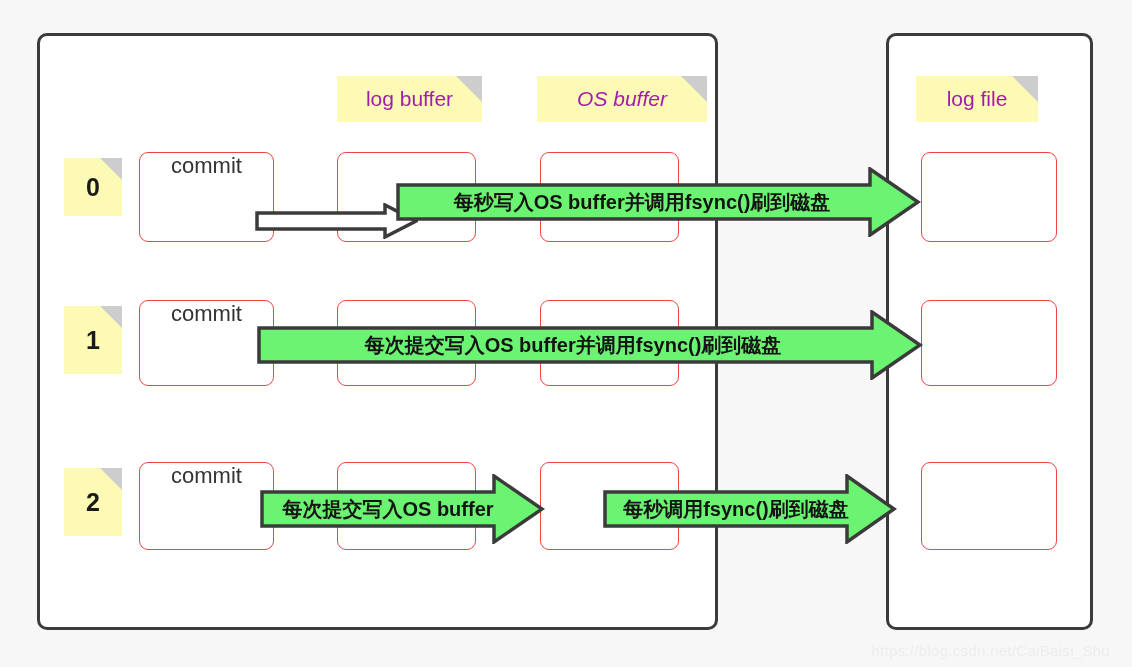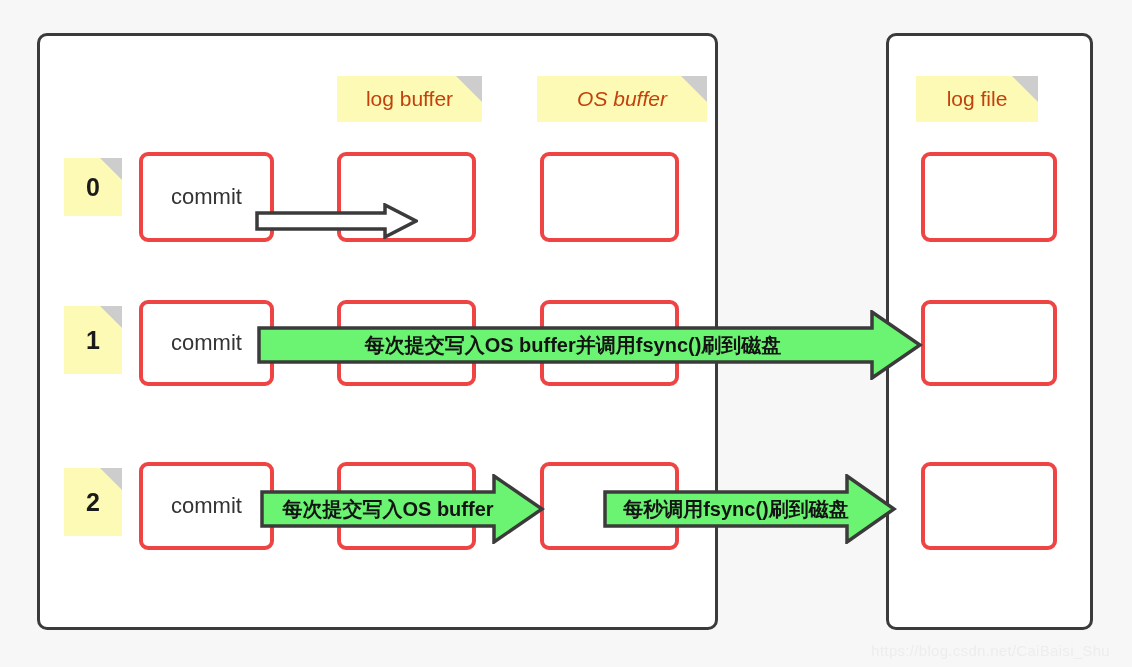--- a/index.html
+++ b/index.html
@@ -49,46 +49,46 @@
     border-left: 26px solid transparent;
   }
   .note.small .fold {
     border-top-width: 22px;
     border-left-width: 22px;
   }
   .note-text {
     position: relative;
     z-index: 2;
     font-size: 21px;
-    color: #c2410c;
+    color: #a21caf;
     white-space: nowrap;
   }
   .note.small .note-text {
     font-weight: bold;
     font-size: 25px;
     color: #1a1a1a;
   }
 
   #note-log-buffer { left: 337px; top: 76px;  width: 145px; height: 46px; }
   #note-os-buffer  { left: 537px; top: 76px;  width: 170px; height: 46px; font-style: italic; }
   #note-log-file   { left: 916px; top: 76px;  width: 122px; height: 46px; }
 
   #note-row-0 { left: 64px; top: 158px; width: 58px; height: 58px; }
   #note-row-1 { left: 64px; top: 306px; width: 58px; height: 68px; }
   #note-row-2 { left: 64px; top: 468px; width: 58px; height: 68px; }
 
   
   .box {
     position: absolute;
     background: #ffffff;
-    border: 4px solid #ef4444;
+    border: 1px solid #ef4444;
     border-radius: 9px;
     box-sizing: border-box;
     display: flex;
-    align-items: center;
+    align-items: flex-start;
     justify-content: center;
   }
   .box-label {
     font-size: 22px;
     color: #333333;
   }
 
   
   .col-commit { left: 139px; width: 135px; }
   .col-logbuf { left: 337px; width: 139px; }
@@ -212,20 +212,26 @@
   <div class="box col-logbuf row2"></div>
   <div class="box col-osbuf  row2"></div>
   <div class="box col-logfile row2"></div>
 
   <div class="hollow-arrow">
     <svg width="163" height="36" viewBox="0 0 163 36">
       <polygon points="2,10 130,10 130,2 161,18 130,34 130,26 2,26" fill="#ffffff" stroke="#3b3b3b" stroke-width="3.5" stroke-linejoin="miter"></polygon>
     </svg>
   </div>
 
+  <div id="garrow-0" class="garrow">
+    <svg width="525" height="70" viewBox="0 0 525 70">
+      <polygon points="2,18 474,18 474,2 522,35 474,68 474,52 2,52" fill="#6bf472" stroke="#3b3b3b" stroke-width="3.5" stroke-linejoin="miter"></polygon>
+    </svg>
+    <span class="gtext">每秒写入OS buffer并调用fsync()刷到磁盘</span>
+  </div>
 
   <div id="garrow-1" class="garrow">
     <svg width="666" height="70" viewBox="0 0 666 70">
       <polygon points="2,18 615,18 615,2 663,35 615,68 615,52 2,52" fill="#6bf472" stroke="#3b3b3b" stroke-width="3.5" stroke-linejoin="miter"></polygon>
     </svg>
     <span class="gtext">每次提交写入OS buffer并调用fsync()刷到磁盘</span>
   </div>
 
   <div id="garrow-2a" class="garrow">
     <svg width="285" height="70" viewBox="0 0 285 70">

